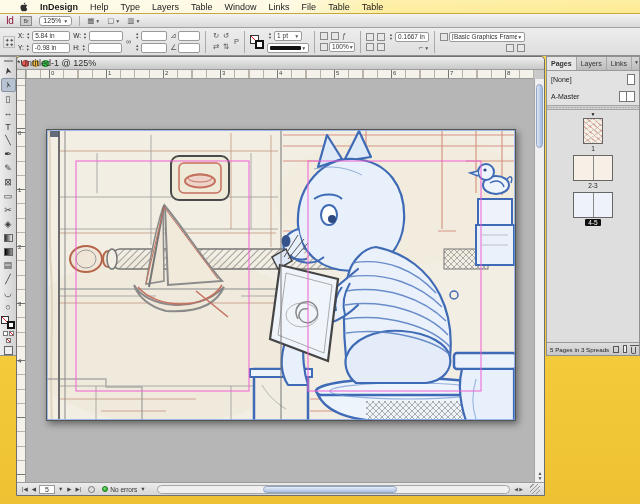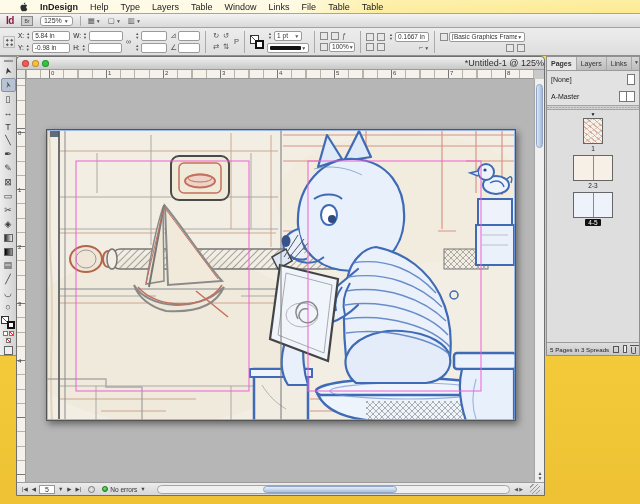--- a/index.html
+++ b/index.html
@@ -12,21 +12,21 @@
   .menubar{left:0;top:0;width:640px;height:14px;display:flex;align-items:center;padding-left:13px;
     background:linear-gradient(90deg,rgba(255,255,255,.82) 0,rgba(255,255,255,.78) 290px,rgba(255,255,255,.28) 380px,rgba(255,255,255,.18) 100%);
     border-bottom:1px solid #c9a83b;font-size:9px;color:#1c1c1c}
   .menubar .mi{padding:0 6px;white-space:nowrap}
   .menubar .app{font-weight:bold}
   .applewrap{padding:0 6px;display:flex;align-items:center}
 
   
   .appbar{left:0;top:14px;width:640px;height:14px;display:flex;align-items:center;gap:7px;padding:0 6px;
     background:linear-gradient(180deg,#f3f3f3,#d9d9d9);border-bottom:1px solid #a2a2a2;font-size:8px;color:#333}
-  .idlogo{font-weight:bold;font-size:10px;color:#8c1a3c;letter-spacing:-.5px}
+  .idlogo{font-weight:normal;font-size:10px;color:#8c1a3c;letter-spacing:-.5px}
   .bricon{width:12px;height:10px;border:1px solid #8a8a8a;background:#cfcfcf;font-size:5px;display:flex;align-items:center;justify-content:center;color:#444}
   .zoomdd{border:1px solid #9a9a9a;background:#fff;border-radius:3px;padding:0 3px;font-size:7px;height:10px;display:flex;align-items:center;gap:2px}
   .ddar{font-size:5px;color:#555}
   .vbar{width:1px;height:10px;background:#aaa}
   .abtn{display:flex;align-items:center;gap:1px;font-size:8px;color:#555}
 
   
   .ctrlbar{left:0;top:28px;width:640px;height:28px;display:flex;align-items:center;gap:3px;padding:0 3px;
     background:linear-gradient(180deg,#ededed,#dedede);border-bottom:1px solid #8f8f8f;font-size:6.5px;color:#333}
   .proxy{width:12px;height:12px;background-image:radial-gradient(circle,#4a4a4a .9px,transparent 1.1px);background-size:4.5px 4.5px;background-position:1px 1px;border:1px solid #bbb}
@@ -63,21 +63,21 @@
   .msw{width:5px;height:5px;border:1px solid #777;background:#fff}
   .msw.none{background:linear-gradient(45deg,transparent 40%,#e02020 40%,#e02020 60%,transparent 60%),#fff}
   .viewic{width:9px;height:9px;border:1px solid #666;background:#eee;margin-top:3px}
 
   
   .docwin{left:16px;top:56px;width:529px;height:440px;background:#c9c9c9;border:1px solid #6f6f6f;border-radius:4px 4px 0 0}
   .titlebar{position:absolute;left:0;top:0;right:0;height:13px;background:linear-gradient(180deg,#efefef,#c8c8c8);
     border-bottom:1px solid #9c9c9c;border-radius:4px 4px 0 0}
   .tl{position:absolute;top:3px;width:7px;height:7px;border-radius:50%;border:1px solid rgba(0,0,0,.25)}
   .tl.r{left:5px;background:#f75952}.tl.y{left:15px;background:#fbbf3c}.tl.g{left:25px;background:#2fc642}
-  .wtitle{position:absolute;left:0;right:0;top:1px;text-align:right;font-size:9px;color:#2e2e2e}
+  .wtitle{position:absolute;left:0;right:0;top:1px;text-align:left;font-size:9px;color:#2e2e2e}
   .rcorner{position:absolute;left:0;top:13px;width:9px;height:9px;background:#e9e7e1;border-right:1px solid #999;border-bottom:1px solid #999}
   .hruler{position:absolute;left:9px;top:13px;right:10px;height:9px;background:
      repeating-linear-gradient(90deg,#777 0 1px,transparent 1px 57px),
      repeating-linear-gradient(90deg,#b9b4a8 0 1px,transparent 1px 14.25px),#f4f2ea;
      background-position:23px 0,23px 6px;border-bottom:1px solid #999;overflow:hidden}
   .hruler span{position:absolute;top:0;font-size:6px;color:#444}
   .vruler{position:absolute;left:0;top:22px;width:9px;bottom:13px;background:
      repeating-linear-gradient(0deg,#777 0 1px,transparent 1px 57px),
      repeating-linear-gradient(0deg,#b9b4a8 0 1px,transparent 1px 14.25px),#f4f2ea;
      background-position:0 50px,6px 50px;border-right:1px solid #999;overflow:hidden}

